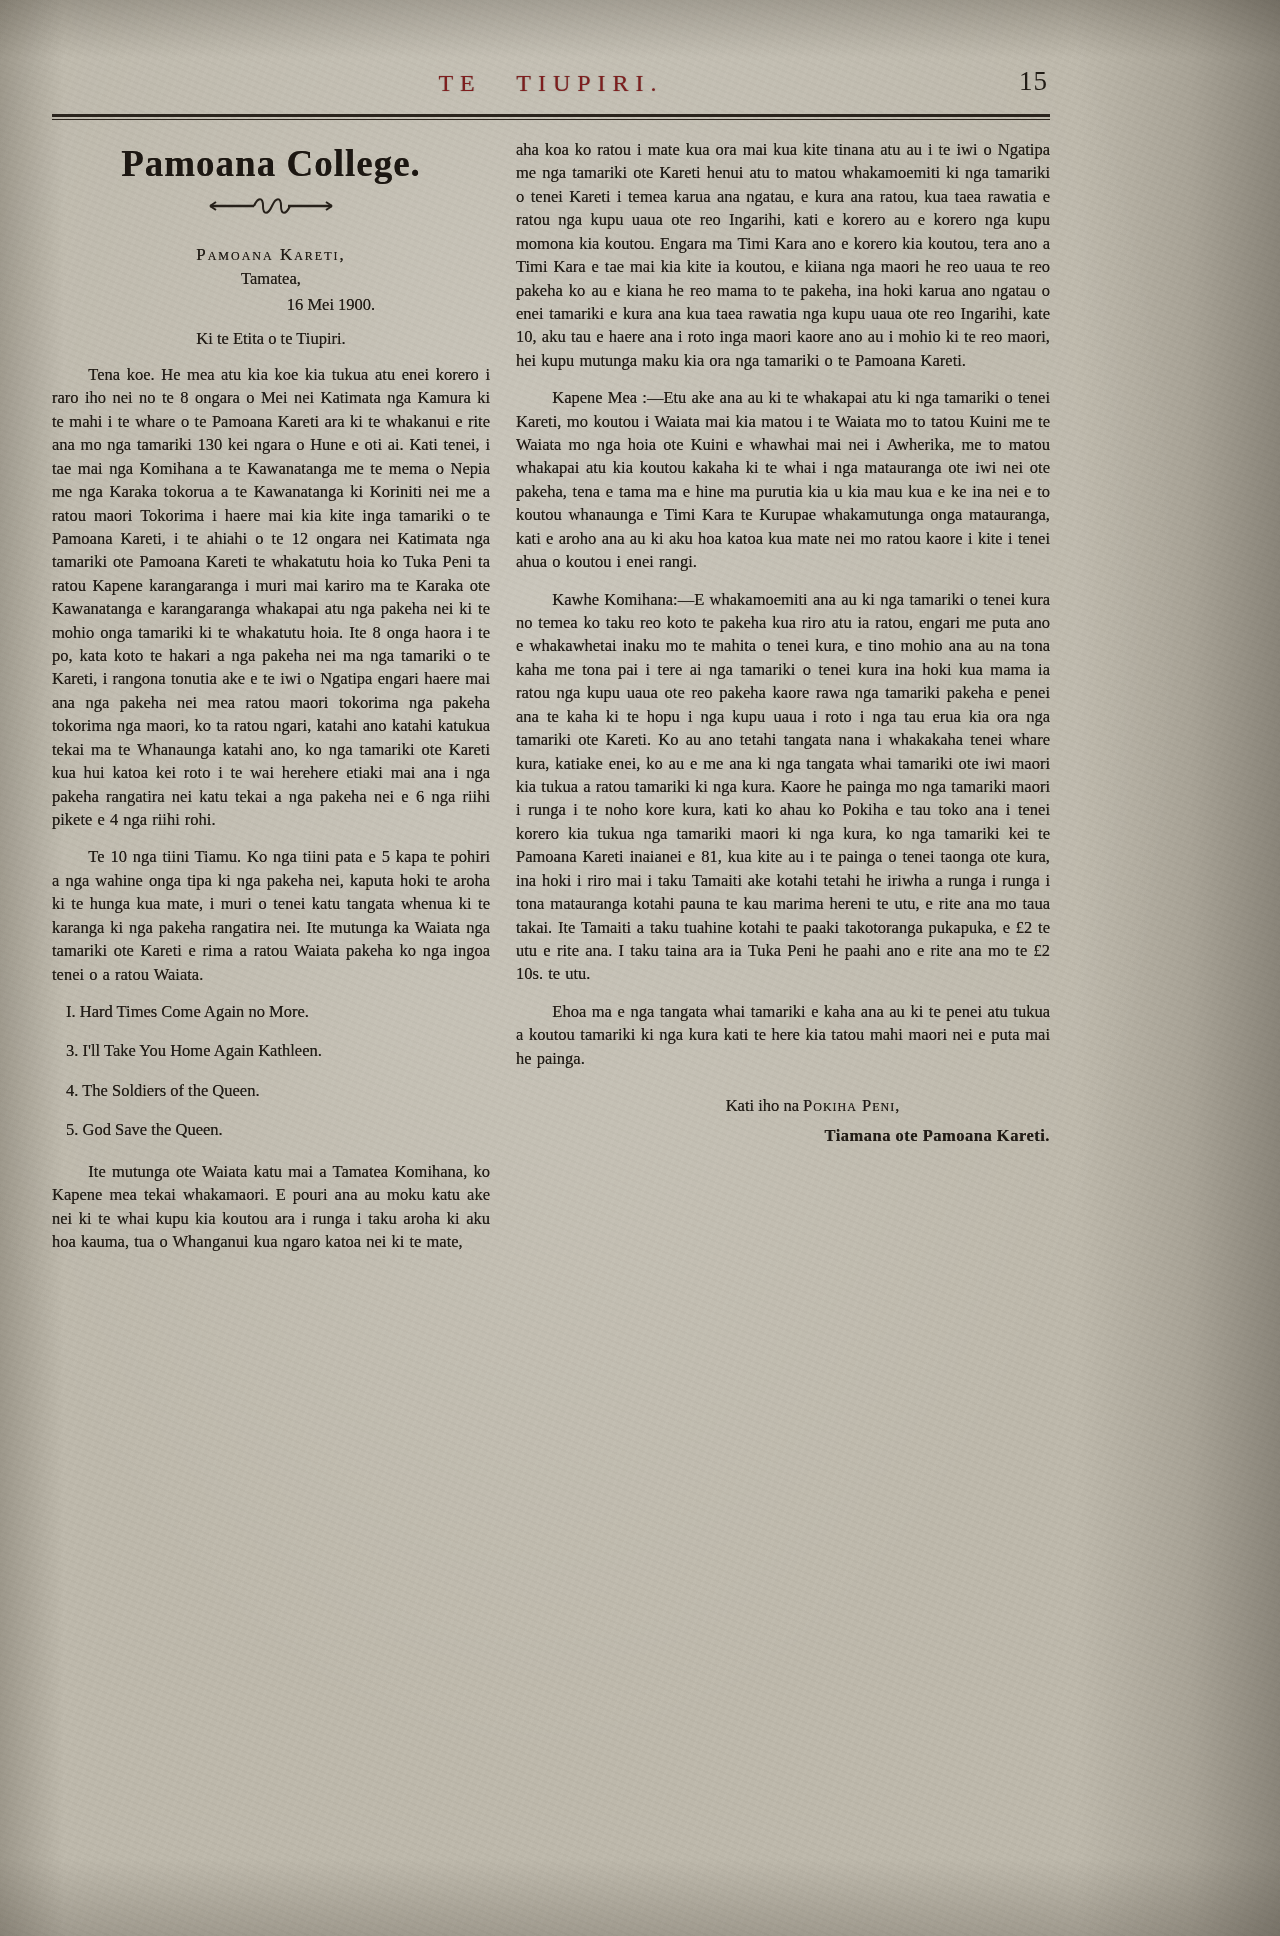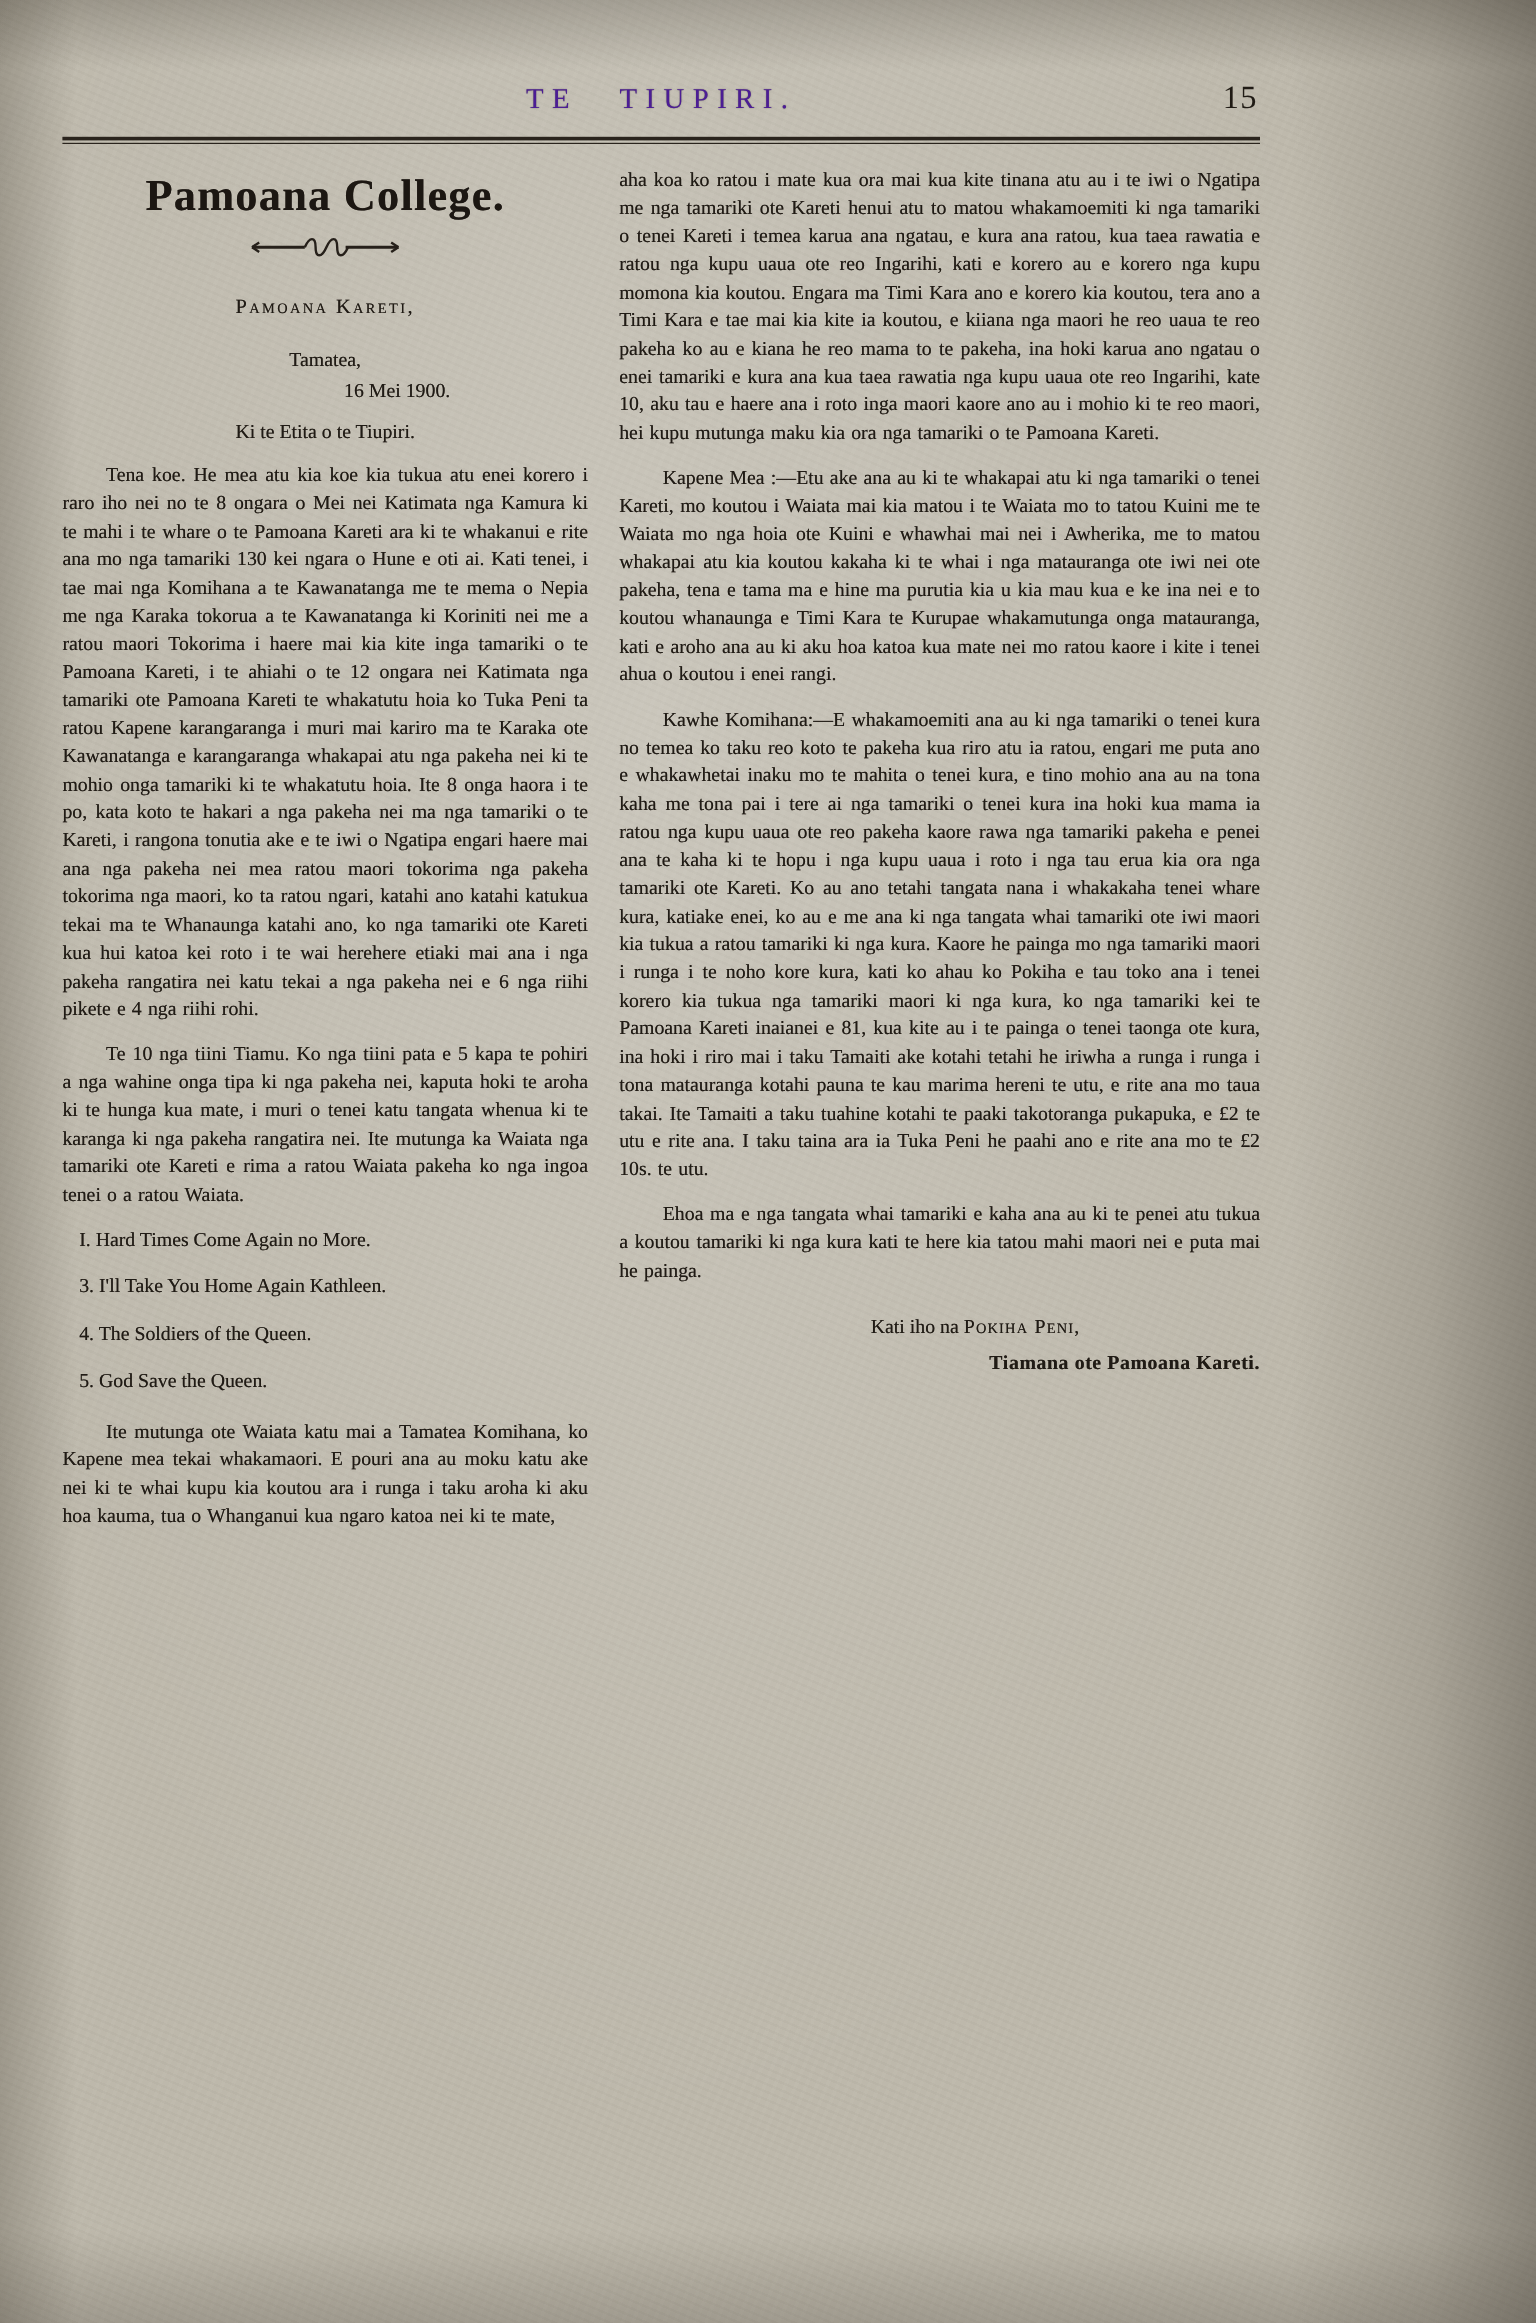--- a/index.html
+++ b/index.html
@@ -34,21 +34,21 @@
     position: relative;
     height: 44px;
   }
   .masthead {
     position: absolute;
     left: 0; right: 0;
     text-align: center;
     font-size: 24px;
     letter-spacing: 7px;
     word-spacing: 22px;
-    color: #4c1d95;
+    color: #7f1d1d;
     text-shadow: 0 0 1px rgba(30,24,18,0.55);
   }
   .page-number {
     position: absolute;
     right: 2px; top: -4px;
     font-size: 27px;
     letter-spacing: 1px;
   }
   .head-rule {
     height: 6px;
@@ -87,21 +87,21 @@
   }
   .ornament {
     text-align: center;
     margin: 2px 0 26px 0;
   }
   .byline-org {
     text-align: center;
     font-variant: small-caps;
     letter-spacing: 2px;
     font-size: 17px;
-    margin-bottom: 24px;
+    margin-bottom: 4px;
   }
   .byline-place {
     text-align: center;
     font-size: 16.5px;
     margin-bottom: 6px;
   }
   .byline-date {
     text-align: center;
     padding-left: 120px;
     font-size: 16.5px;

